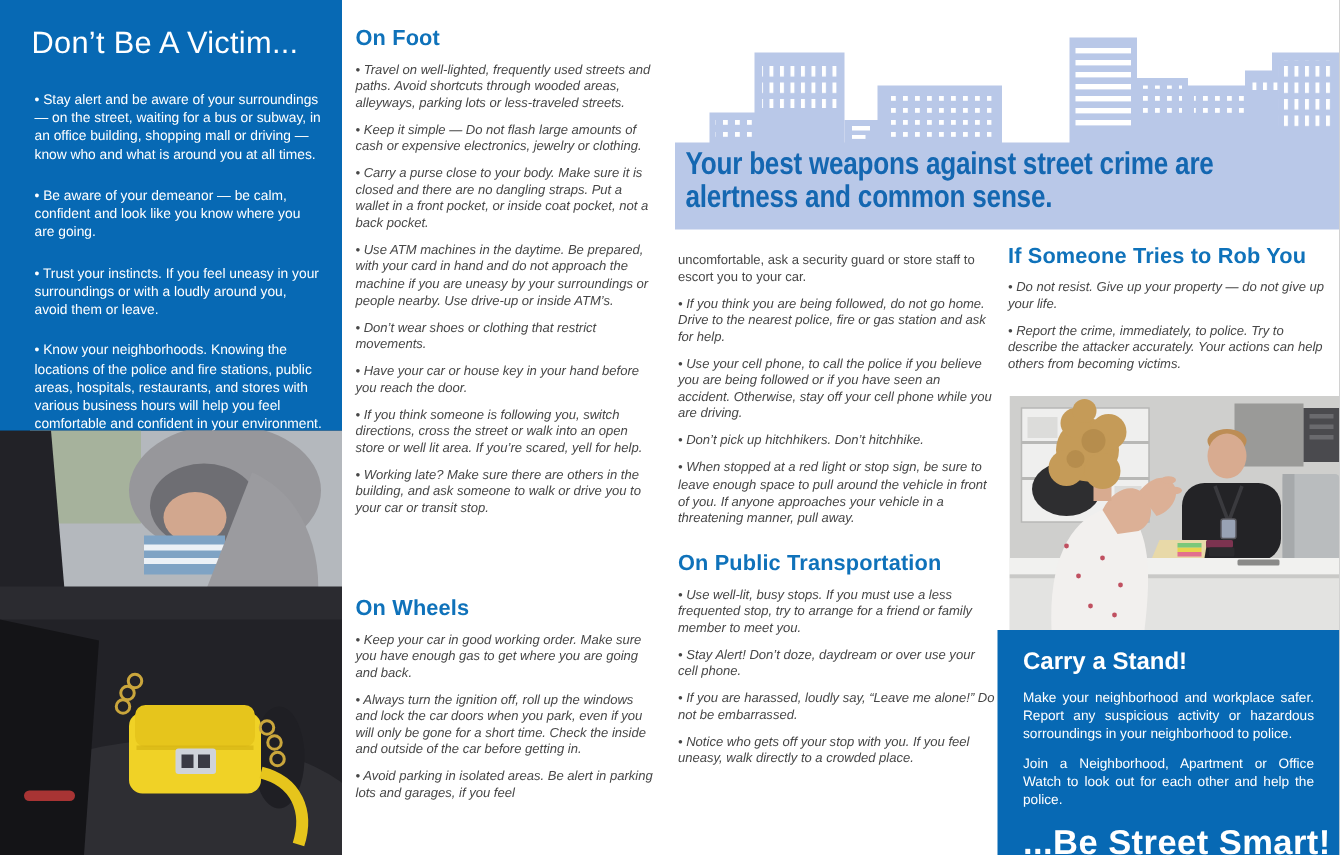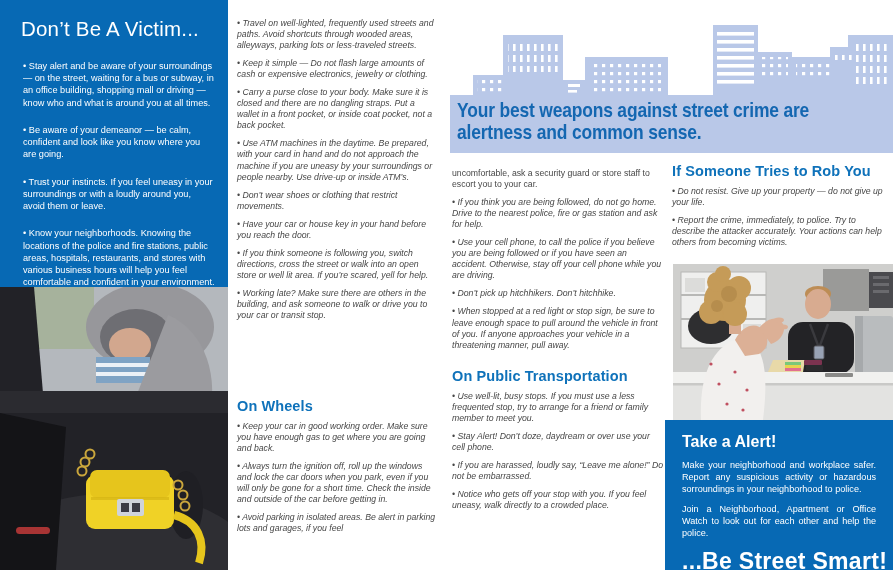--- a/index.html
+++ b/index.html
@@ -107,20 +107,21 @@
         <rect x="46" y="46" width="8" height="9" fill="#3a3a44"></rect>
         <circle cx="92" cy="28" r="4.5" fill="none" stroke="#caa63c" stroke-width="2"></circle>
         <circle cx="97" cy="38" r="4.5" fill="none" stroke="#caa63c" stroke-width="2"></circle>
         <circle cx="99" cy="49" r="4.5" fill="none" stroke="#caa63c" stroke-width="2"></circle>
         <path d="M88,58 C112,64 120,84 113,106" fill="none" stroke="#e6c51c" stroke-width="8"></path>
       </g>
     </svg>
   </div>
 
   <div class="block-onfoot">
+    <div class="heading">On Foot</div>
     <div class="gbullet">Travel on well-lighted, frequently used streets and paths. Avoid shortcuts through wooded areas, alleyways, parking lots or less-traveled streets.</div>
     <div class="gbullet">Keep it simple — Do not flash large amounts of cash or expensive electronics, jewelry or clothing.</div>
     <div class="gbullet">Carry a purse close to your body. Make sure it is closed and there are no dangling straps. Put a wallet in a front pocket, or inside coat pocket, not a back pocket.</div>
     <div class="gbullet">Use ATM machines in the daytime.  Be prepared, with your card in hand and do not approach the machine if you are uneasy by your surroundings or people nearby. Use drive-up or inside ATM’s.</div>
     <div class="gbullet">Don’t wear shoes or clothing that restrict movements.</div>
     <div class="gbullet">Have your car or house key in your hand before you reach the door.</div>
     <div class="gbullet">If you think someone is following you, switch directions, cross the street or walk into an open store or well lit area. If you’re scared, yell for help.</div>
     <div class="gbullet">Working late? Make sure there are others in the building, and ask someone to walk or drive you to your car or transit stop.</div>
   </div>
 
@@ -257,19 +258,19 @@
           <circle cx="44" cy="18" r="10"></circle>
         <circle cx="62" cy="50" r="12"></circle>
           <circle cx="50" cy="10" r="8"></circle>
       </g>
       <circle cx="56" cy="30" r="8" fill="#a87f42" opacity="0.5"></circle>
       <circle cx="44" cy="42" r="6" fill="#a87f42" opacity="0.5"></circle>
     </g>
   </svg>
 
   <div class="panel-br">
-    <div class="stand-title">Take a Alert!</div>
+    <div class="stand-title">Carry a Stand!</div>
     <div class="stand-para">Make your neighborhood and workplace safer. Report any suspicious activity or hazardous sorroundings in your neighborhood to police.</div>
     <div class="stand-para">Join a Neighborhood, Apartment or Office Watch to look out for each other and help the police.</div>
     <div class="smart-tag">...Be Street Smart!</div>
   </div>
 
 </div>
 
 </body></html>

